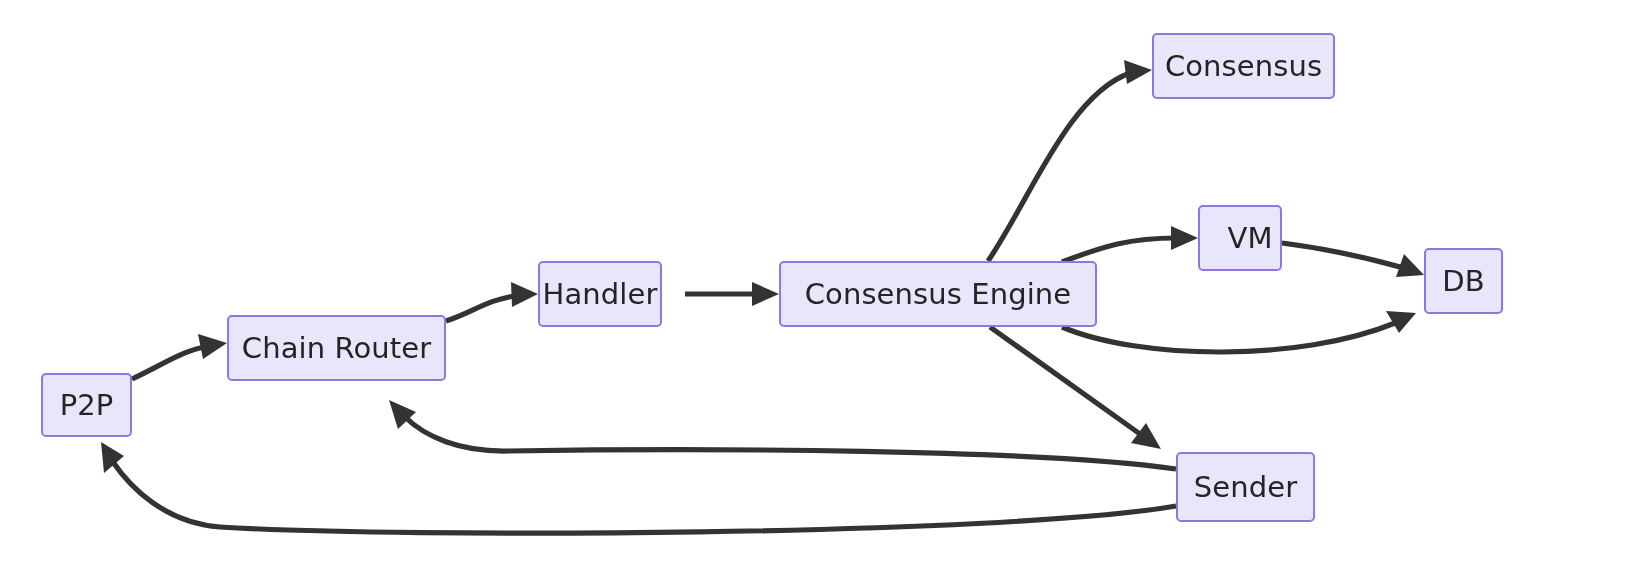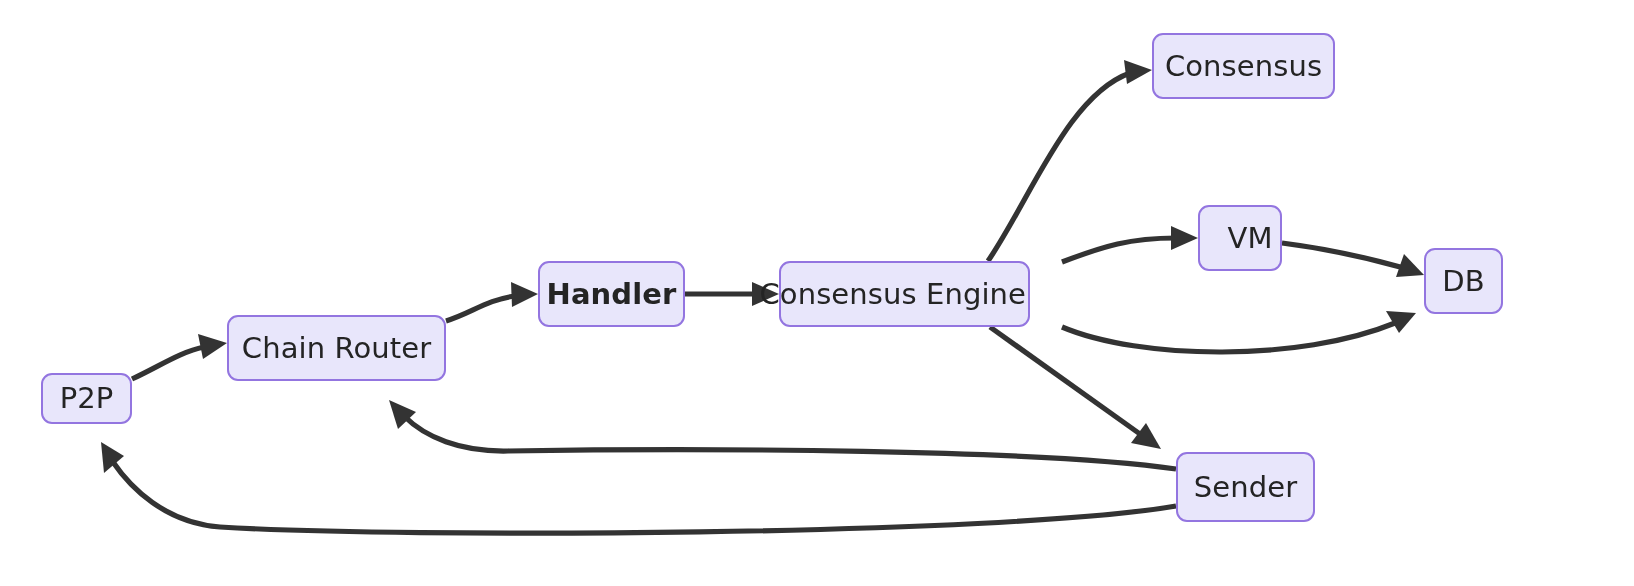--- a/index.html
+++ b/index.html
@@ -33,21 +33,21 @@
   }
   .arrow-head {
     fill: #333333;
     stroke: none;
   }
   .node {
     position: absolute;
     box-sizing: border-box;
     background: #e8e6fb;
     border: 2.2px solid #9375e0;
-    border-radius: 11px;
+    border-radius: 5px;
     display: flex;
     align-items: center;
     justify-content: center;
     color: #242424;
     font-size: 29px;
     line-height: 1;
     letter-spacing: 0.1px;
     white-space: nowrap;
     z-index: 5;
   }
@@ -108,33 +108,33 @@
       <path class="arrow-head" d="M 389,400 L 398,429 L 416,412 Z"></path>
     </g>
 
     <g>
       <path class="edge-path" d="M 1176,506 C 1000,536 400,538 220,527 C 165,523 130,487 113,462"></path>
       <path class="arrow-head" d="M 101,442 L 104,473 L 124,456 Z"></path>
     </g>
 
   </svg>
 
-  <div class="node" style="left:41px; top:373px; width:91px; height:51px;text-align:center;">
+  <div class="node" style="left:41px; top:373px; width:91px; height:64px;text-align:center;">
     <span class="node-label">P2P</span>
   </div>
 
   <div class="node" style="left:227px; top:315px; width:219px; height:66px;align-items:center;">
     <span class="node-label">Chain Router</span>
   </div>
 
-  <div class="node" style="left:538px; top:261px; width:147px; height:66px;font-weight:bold;">
+  <div class="node" style="left:538px; top:261px; width:124px; height:66px;">
     <span class="node-label">Handler</span>
   </div>
 
-  <div class="node" style="left:779px; top:261px; width:251px; height:66px;justify-content:flex-end;">
+  <div class="node" style="left:779px; top:261px; width:318px; height:66px;">
     <span class="node-label">Consensus Engine</span>
   </div>
 
   <div class="node" style="left:1152px; top:33px; width:183px; height:66px;">
     <span class="node-label">Consensus</span>
   </div>
 
   <div class="node" style="left:1198px; top:205px; width:84px; height:66px;padding-left:20px;">
     <span class="node-label">VM</span>
   </div>

